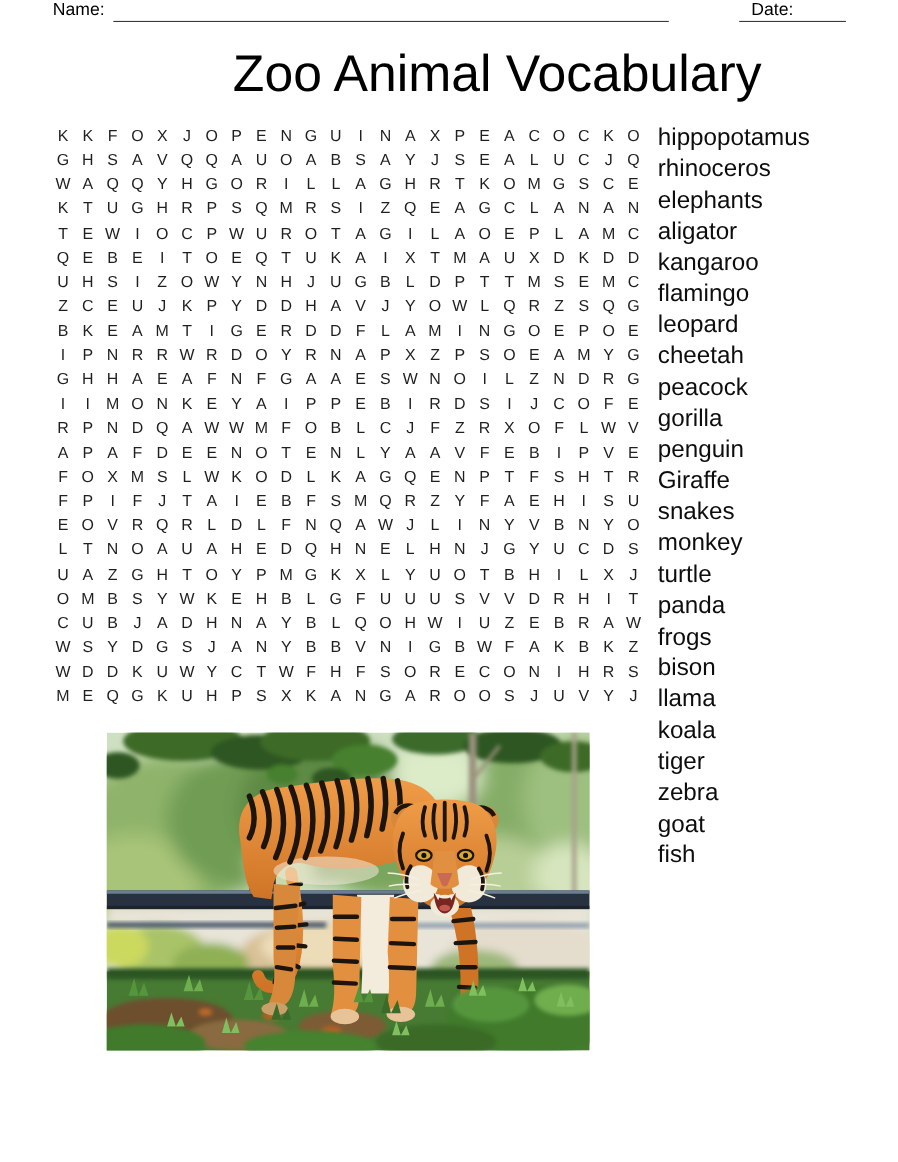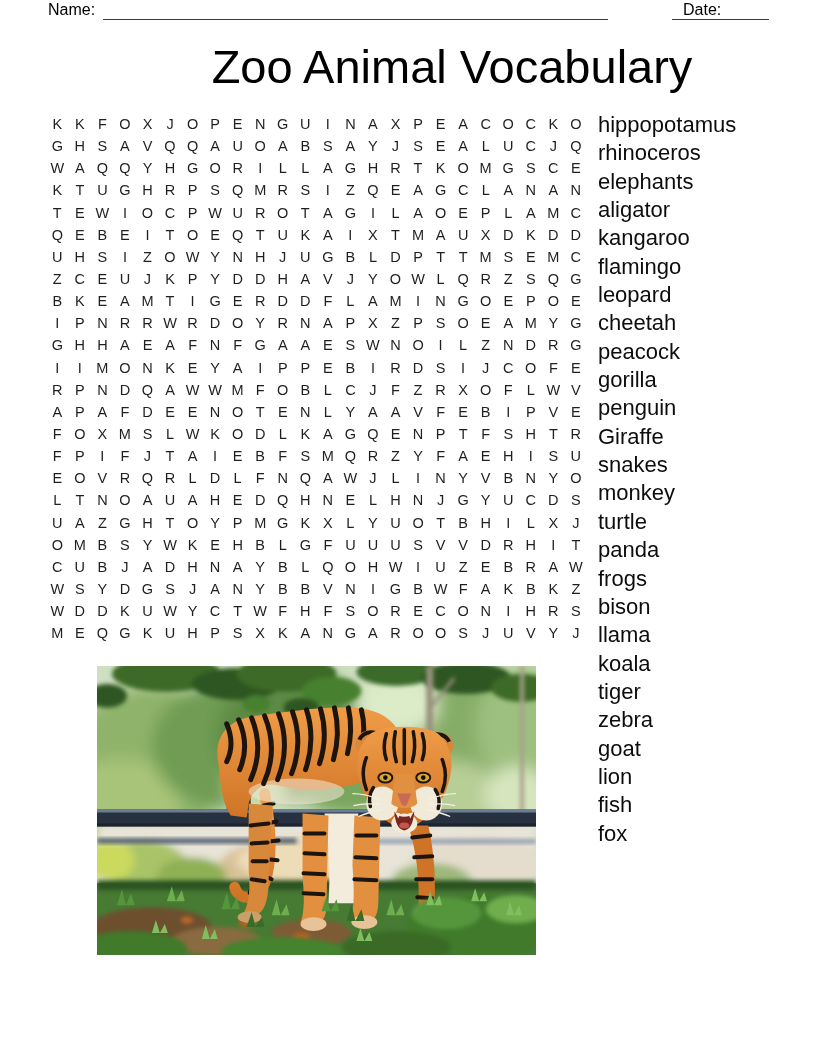--- a/index.html
+++ b/index.html
@@ -643,23 +643,21 @@
       <div class="word">monkey</div>
       <div class="word">turtle</div>
       <div class="word">panda</div>
       <div class="word">frogs</div>
       <div class="word">bison</div>
       <div class="word">llama</div>
       <div class="word">koala</div>
       <div class="word">tiger</div>
       <div class="word">zebra</div>
       <div class="word">goat</div>
-      <div class="word">lion</div>
       <div class="word">fish</div>
-      <div class="word">fox</div>
     </div>
 
   <div id="photo">
     <svg viewBox="0 0 440 290" preserveAspectRatio="none">
       <defs>
         <filter id="f8" x="-40%" y="-40%" width="180%" height="180%">
             <feGaussianBlur stdDeviation="8"></feGaussianBlur>
           </filter>
         <filter id="f4" x="-40%" y="-40%" width="180%" height="180%">
             <feGaussianBlur stdDeviation="4"></feGaussianBlur>

